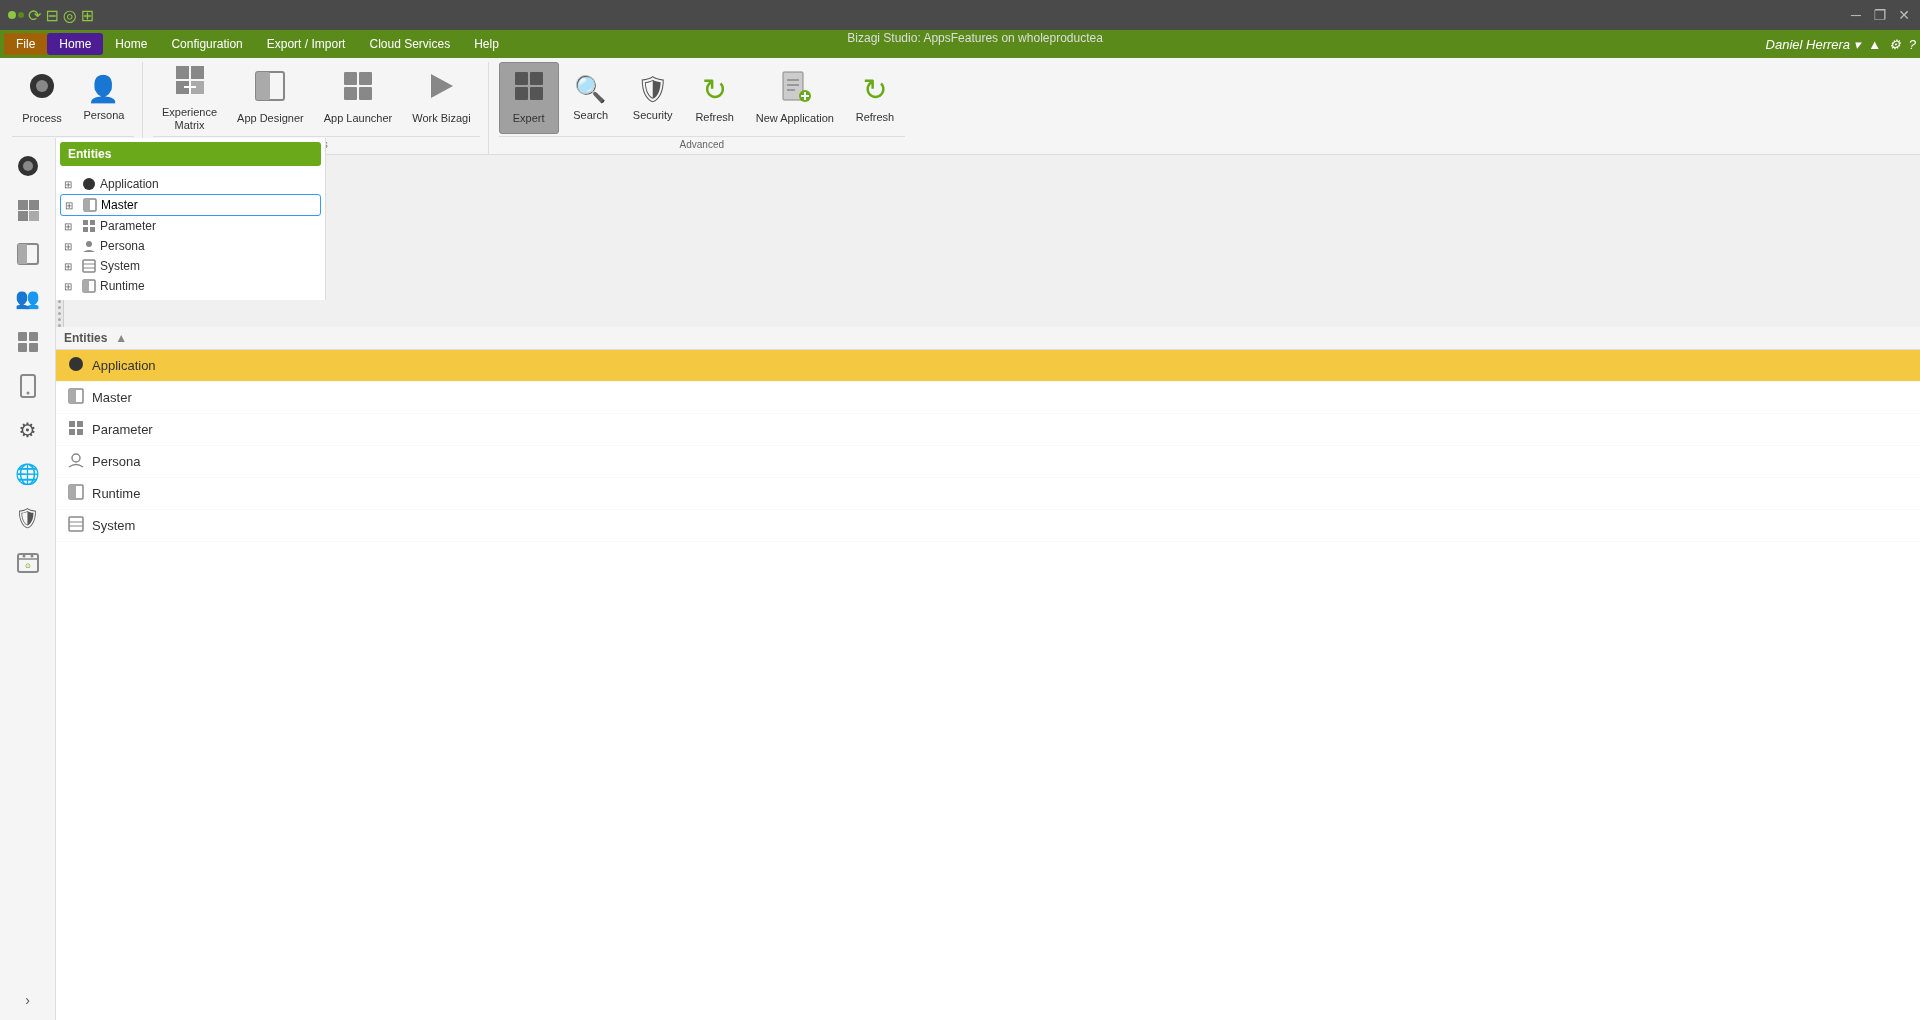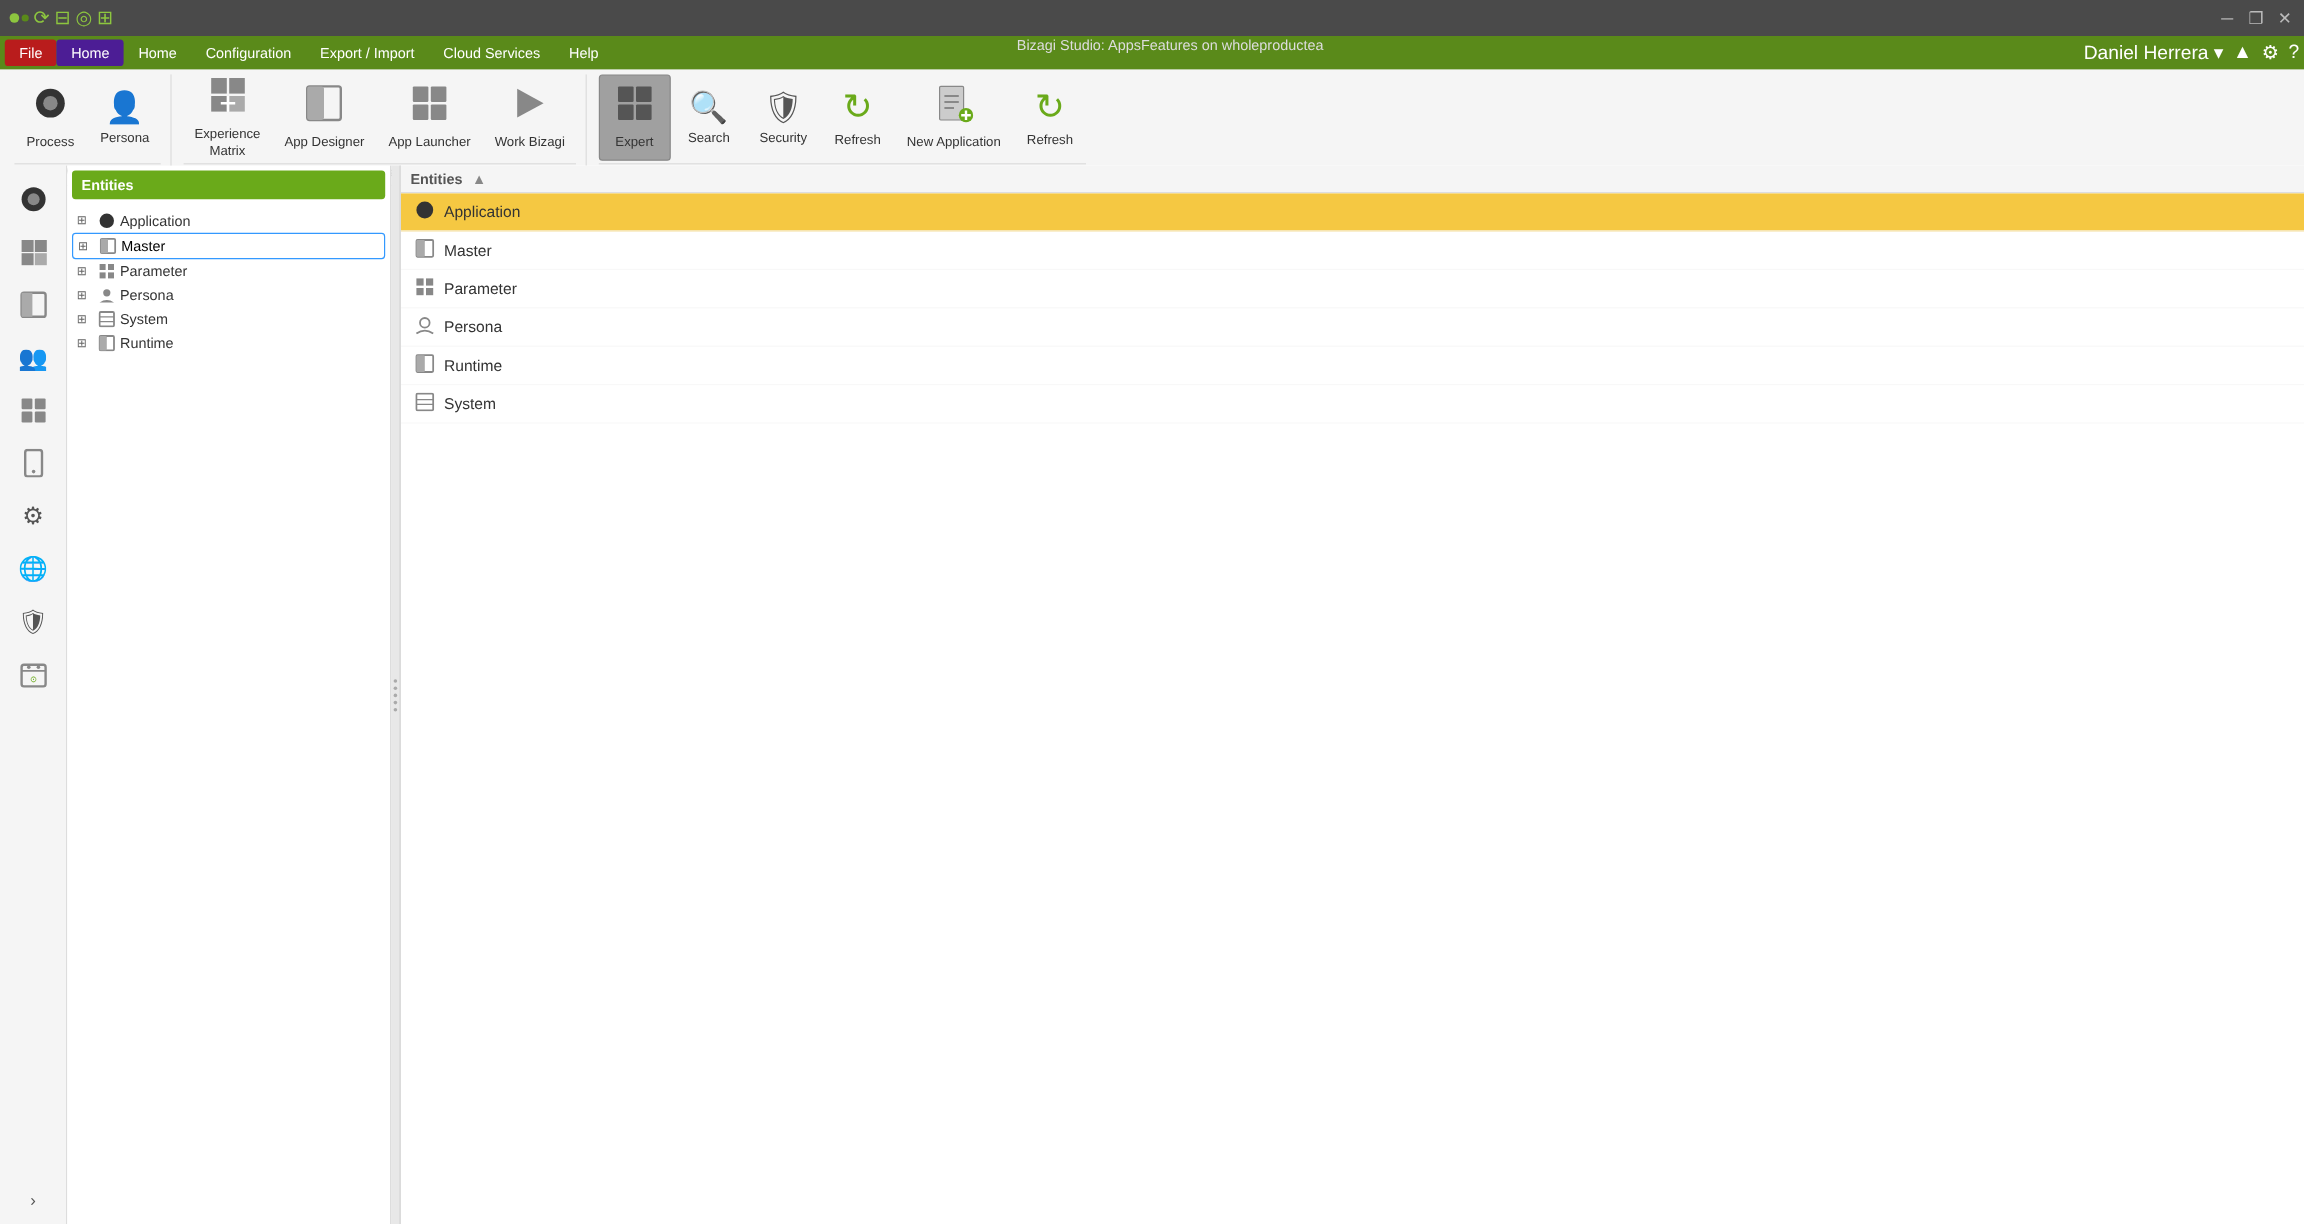--- a/index.html
+++ b/index.html
@@ -31,21 +31,21 @@
       color: #fff;
     }
     #menubar .menu-item {
       padding: 4px 12px;
       cursor: pointer;
       border-radius: 3px;
       font-size: 12px;
       color: #fff;
     }
     #menubar .menu-item.active { background: #4c1d95; }
-    #menubar .menu-right { margin-left: auto; display: flex; align-items: center; gap: 8px; font-size: 16px; color: #fff; }
+    #menubar .menu-right { margin-left: auto; display: flex; align-items: center; gap: 8px; font-size: 13px; color: #fff; font-style: italic; }
     #menubar .menu-right span { cursor: pointer; }
 
     
     #ribbon {
       background: #f5f5f5;
       border-bottom: 1px solid #ddd;
       display: flex;
       flex-direction: column;
     }
     #ribbon-content {
@@ -139,20 +139,21 @@
     }
 
     
     #main-area {
       position: absolute;
       left: 56px;
       top: 138px;
       right: 0;
       bottom: 0;
       display: flex;
+      flex-direction: column;
     }
 
     
     #tree-panel {
       width: 270px;
       background: #fff;
       border-right: 1px solid #ddd;
       display: flex;
       flex-direction: column;
       overflow: hidden;
@@ -262,21 +263,21 @@
   </div>
   <div class="title-text">Bizagi Studio: AppsFeatures  on  wholeproductea</div>
   <div class="window-controls">
     <div class="win-btn">─</div>
     <div class="win-btn">❐</div>
     <div class="win-btn">✕</div>
   </div>
 </div>
 
 <div id="menubar">
-  <div class="menu-item" style="background:#b91c1c;">File</div>
+  <div class="menu-item" style="background:#a16207;">File</div>
   <div class="menu-item active">Home</div>
   <div class="menu-item">Home</div>
   <div class="menu-item">Configuration</div>
   <div class="menu-item">Export / Import</div>
   <div class="menu-item">Cloud Services</div>
   <div class="menu-item">Help</div>
   <div class="menu-right">
     <span>Daniel Herrera ▾</span>
     <span>▲</span>
     <span>⚙</span>

